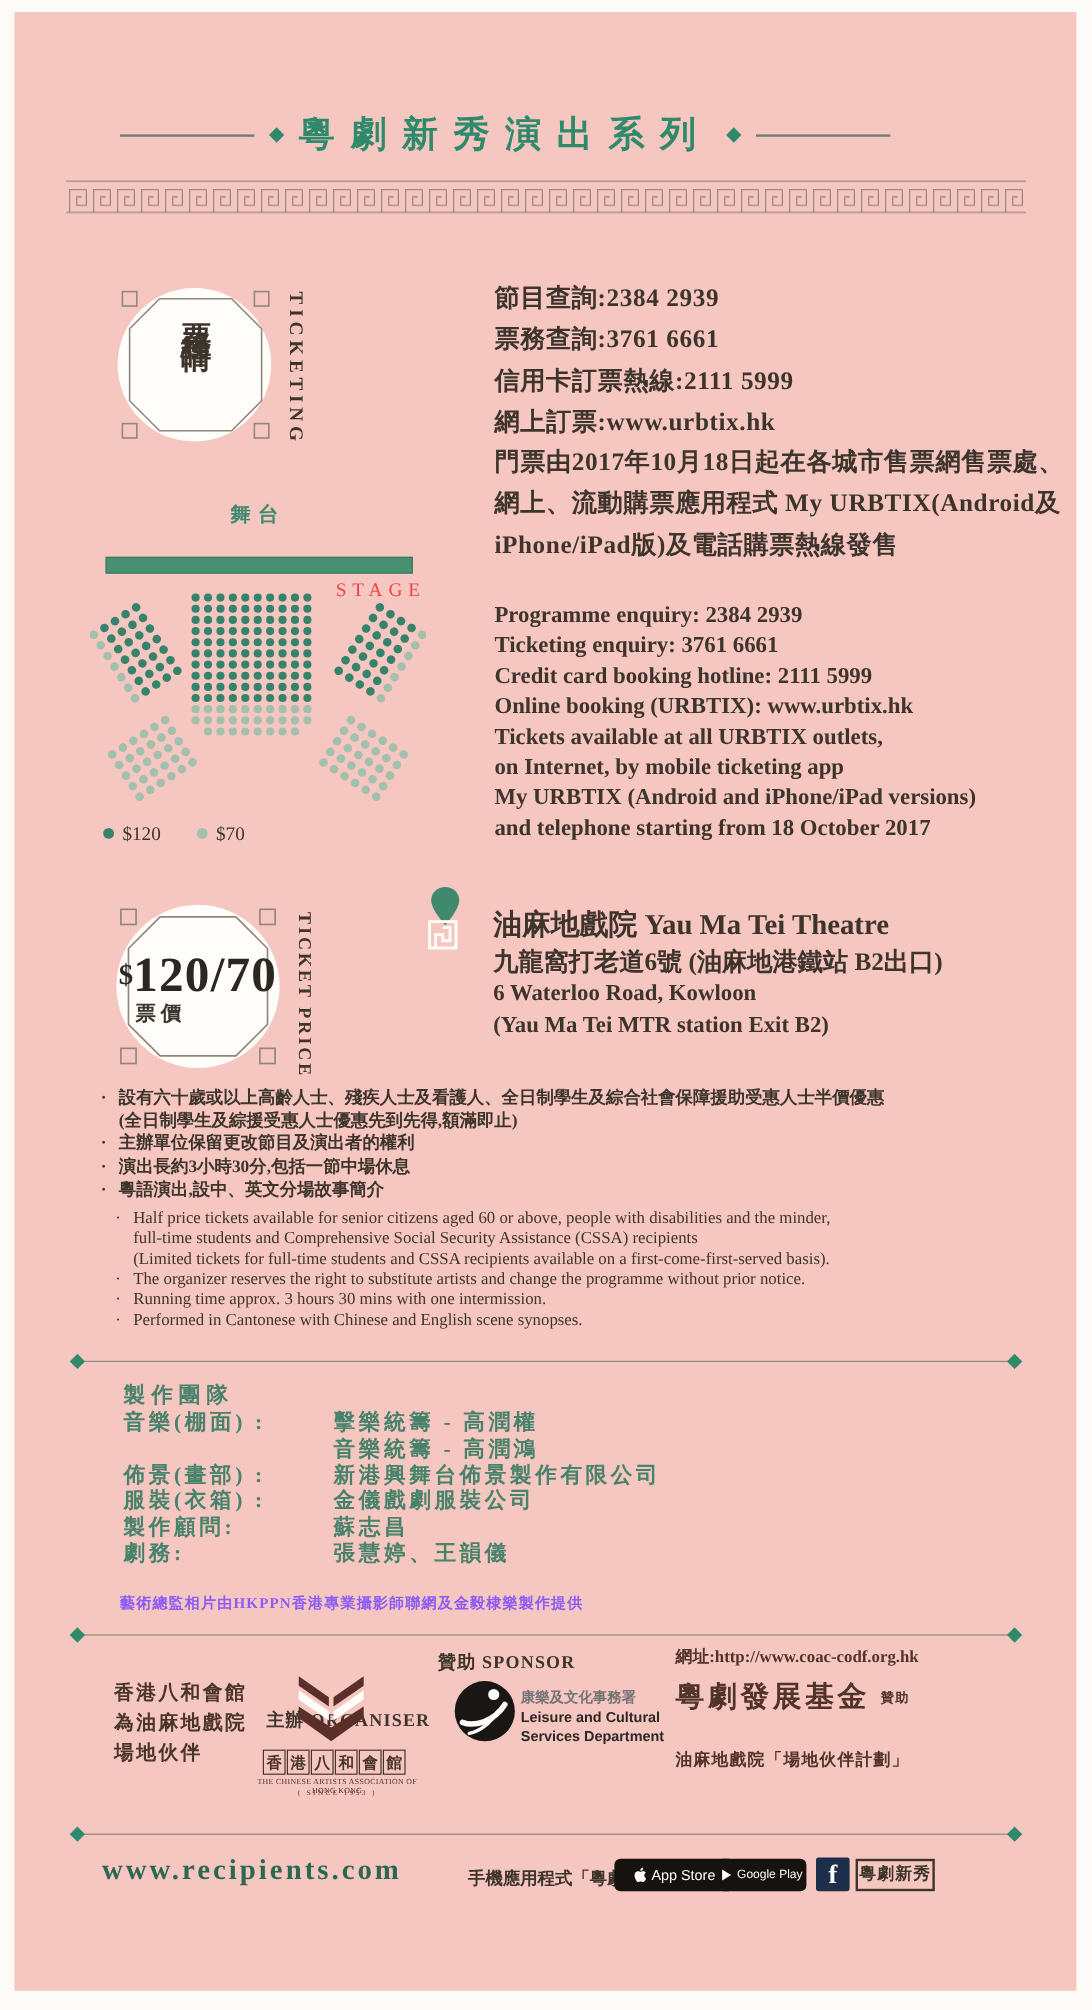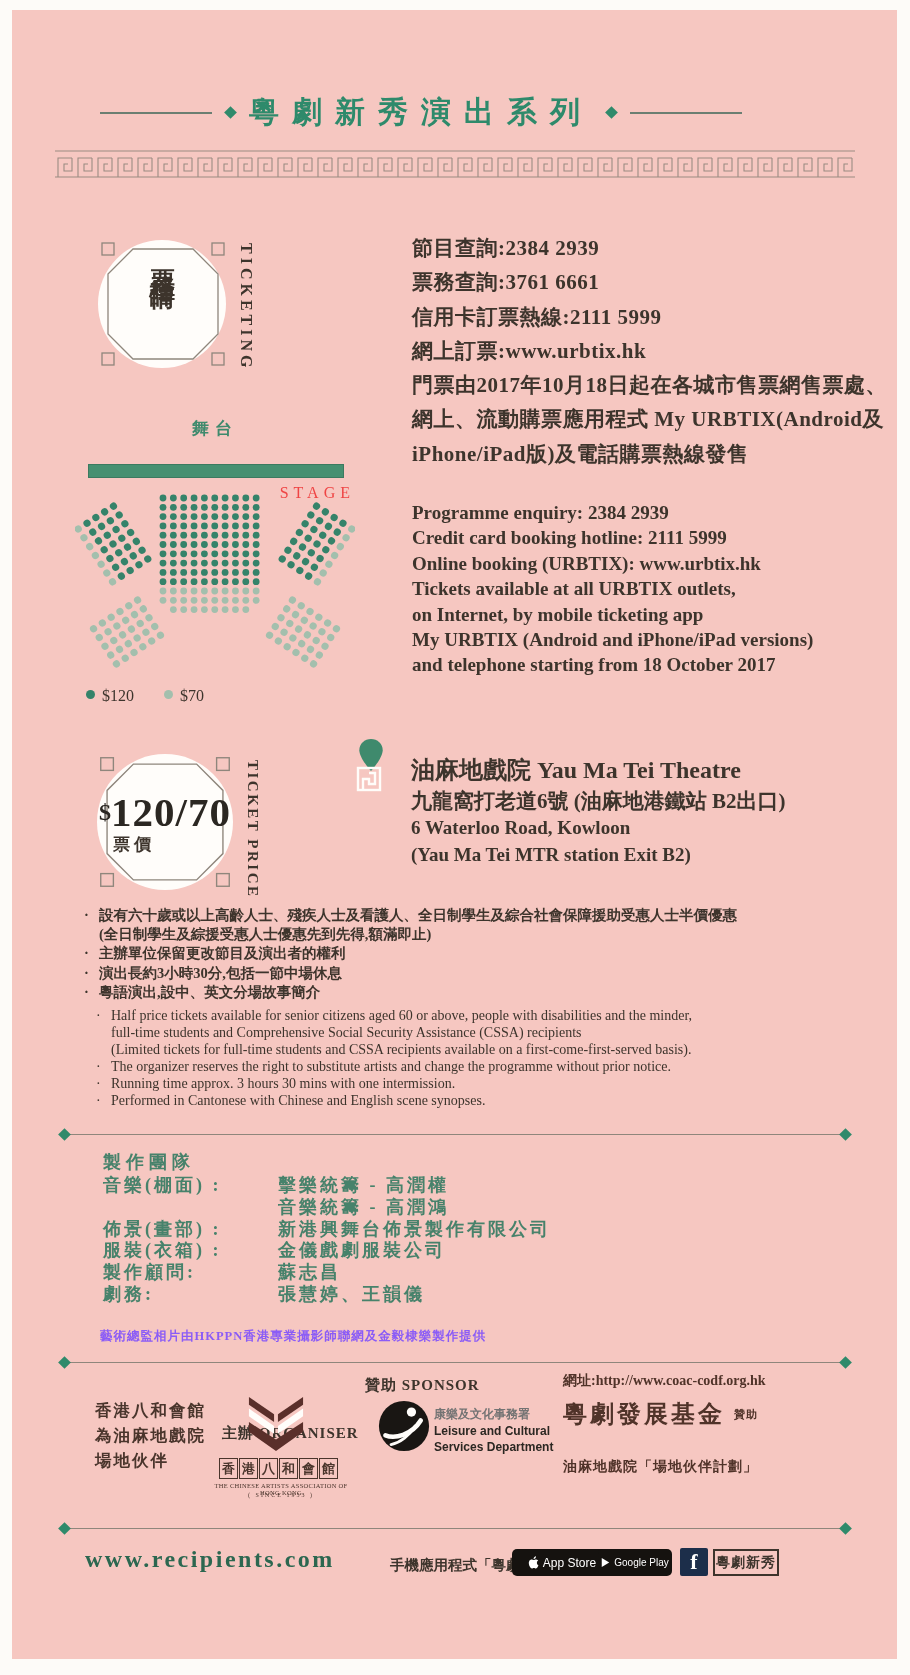--- a/index.html
+++ b/index.html
@@ -425,20 +425,21 @@
 
       <div class="legend-item">
         <span class="sw light"></span>
         <span>$70</span>
       </div>
     </div>
 
   <div class="en-booking">
 
   <div>Programme enquiry: 2384 2939</div>
+      <div>Ticketing enquiry: 3761 6661</div>
       <div>Credit card booking hotline: 2111 5999</div>
       <div>Online booking (URBTIX): www.urbtix.hk</div>
       <div>Tickets available at all URBTIX outlets,</div>
       <div>on Internet, by mobile ticketing app</div>
       <div>My URBTIX (Android and iPhone/iPad versions)</div>
       <div>and telephone starting from 18 October 2017</div>
     </div>
 
   <div class="badge-circle" style="left:97px;top:754px;width:136px;height:136px;"></div>
   <svg class="oct" style="left:86px;top:743px;" width="158" height="158" viewBox="0 0 150 150">

